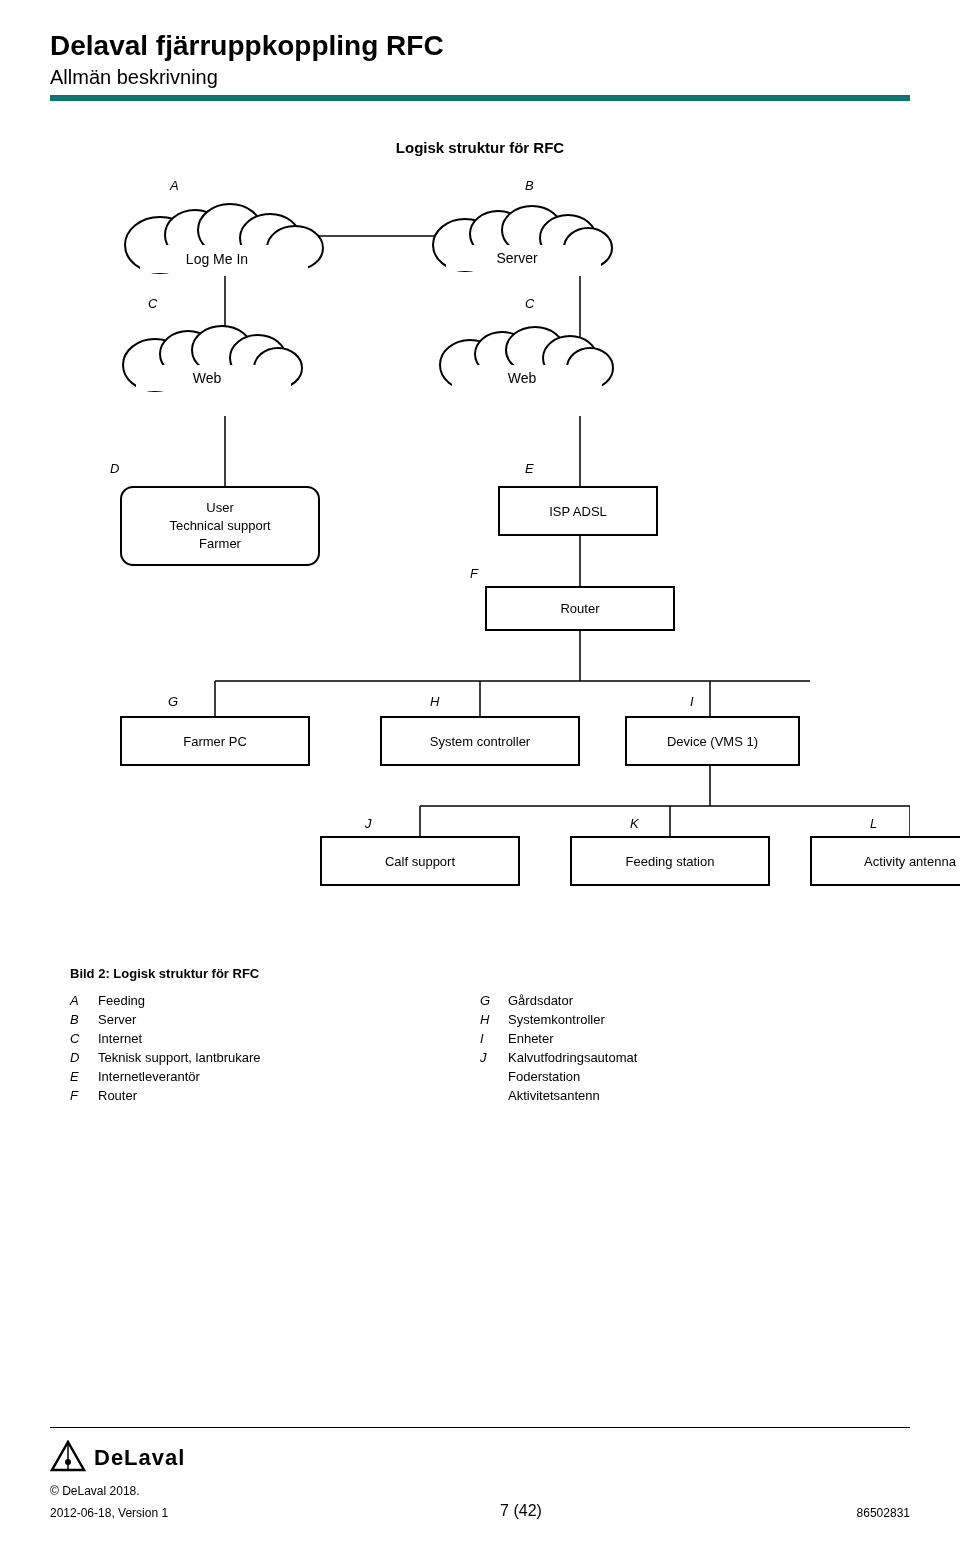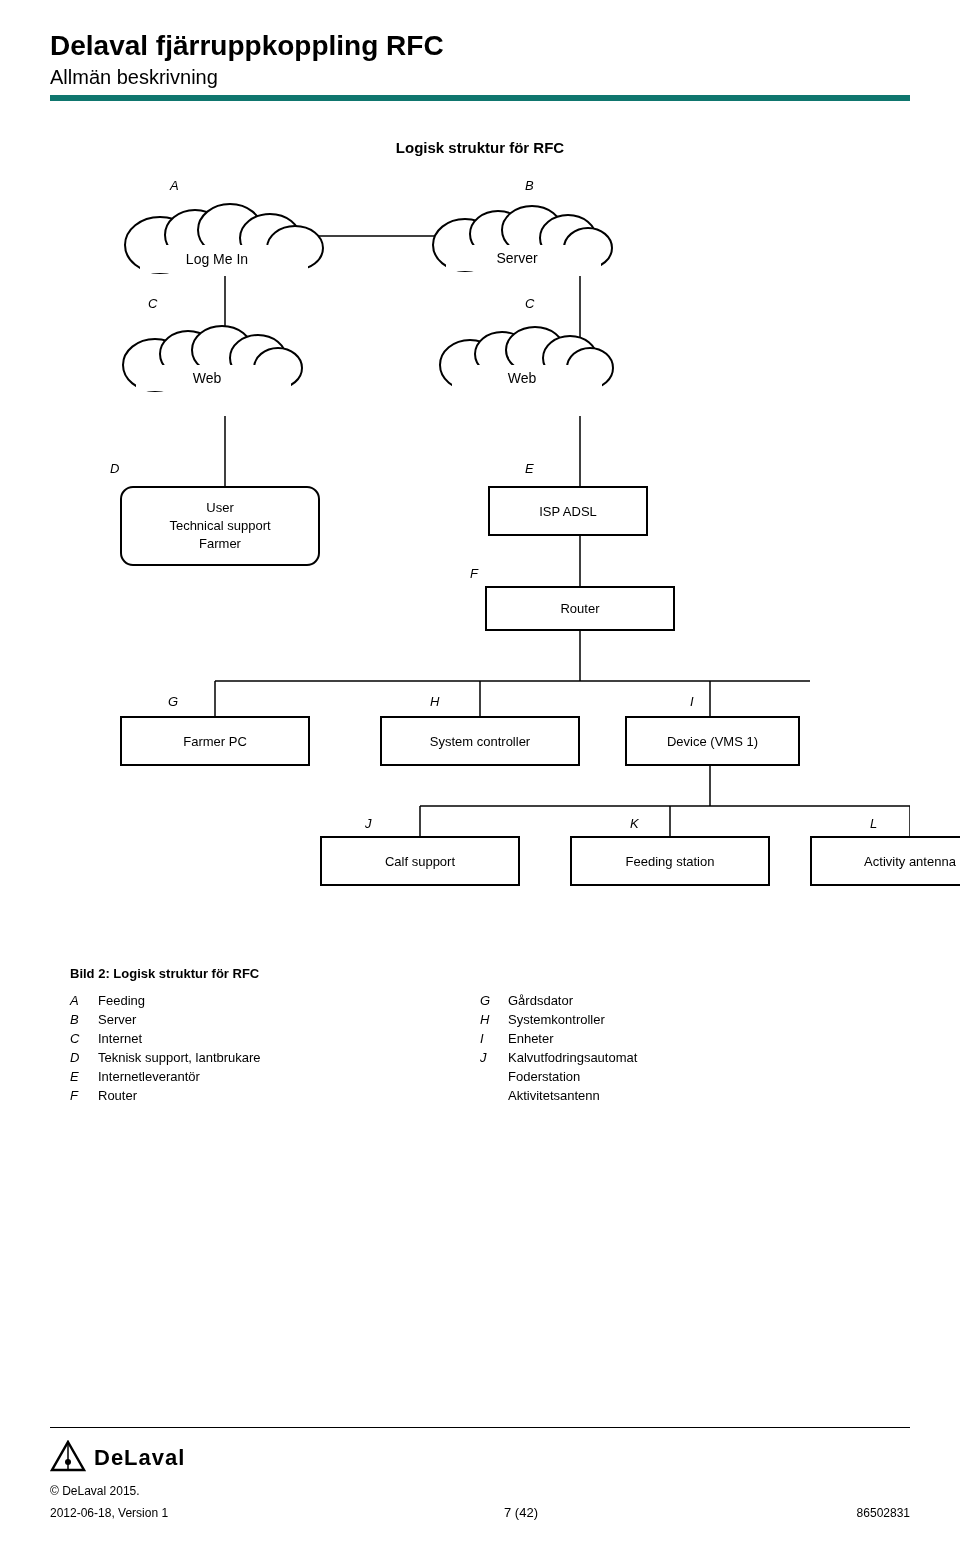--- a/index.html
+++ b/index.html
@@ -109,21 +109,21 @@
       font-weight: bold;
       letter-spacing: 1px;
     }
     .footer-copyright {
       font-size: 12px;
     }
     .footer-date {
       font-size: 12px;
     }
     .footer-page {
-      font-size: 13px;
+      font-size: 16px;
     }
     .footer-doc {
       font-size: 12px;
     }
   </style>
 </head>
 <body>
 
 <div class="page-header">
   <div class="page-title">Delaval fjärruppkoppling RFC</div>
@@ -228,21 +228,21 @@
   <div class="letter" style="left:60px;top:285px;">D</div>
 
   <div class="letter" style="left:475px;top:285px;">E</div>
 
   <div class="box" style="left:70px;top:310px;width:200px;height:80px;flex-direction:column;line-height:1.4;border-radius:13px;">
     <span>User</span>
     <span>Technical support</span>
     <span>Farmer</span>
   </div>
 
-  <div class="box" style="left:438px;top:310px;width:160px;height:50px;">
+  <div class="box" style="left:448px;top:310px;width:160px;height:50px;">
     <span>ISP ADSL</span>
   </div>
 
   <div class="letter" style="left:420px;top:390px;">F</div>
 
   <div class="box" style="left:435px;top:410px;width:190px;height:45px;">
     <span>Router</span>
   </div>
 
   <div class="letter" style="left:118px;top:518px;">G</div>
@@ -350,18 +350,18 @@
   <div style="display:flex;flex-direction:column;gap:8px;">
     <div class="delaval-logo">
       <svg width="36" height="36" viewBox="0 0 36 36" xmlns="http://www.w3.org/2000/svg">
         <polygon points="18,2 34,30 2,30" fill="none" stroke="black" stroke-width="2.5"></polygon>
         <line x1="18" y1="2" x2="18" y2="30" stroke="black" stroke-width="1.5"></line>
         <line x1="2" y1="30" x2="34" y2="30" stroke="black" stroke-width="1.5"></line>
         <circle cx="18" cy="22" r="3" fill="black"></circle>
       </svg>
       <span class="delaval-logo-text">DeLaval</span>
     </div>
-    <div class="footer-copyright">© DeLaval 2015.</div>
+    <div class="footer-copyright">© DeLaval 2018.</div>
     <div class="footer-date">2012-06-18, Version 1</div>
   </div>
   <div class="footer-page">7 (42)</div>
   <div class="footer-doc">86502831</div>
 </div>
 
 </body></html>

